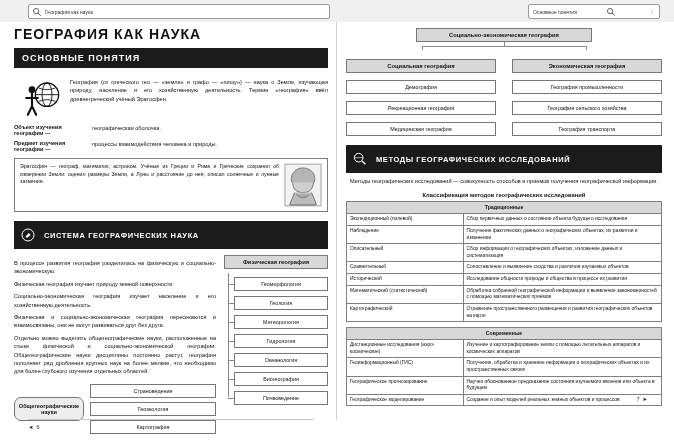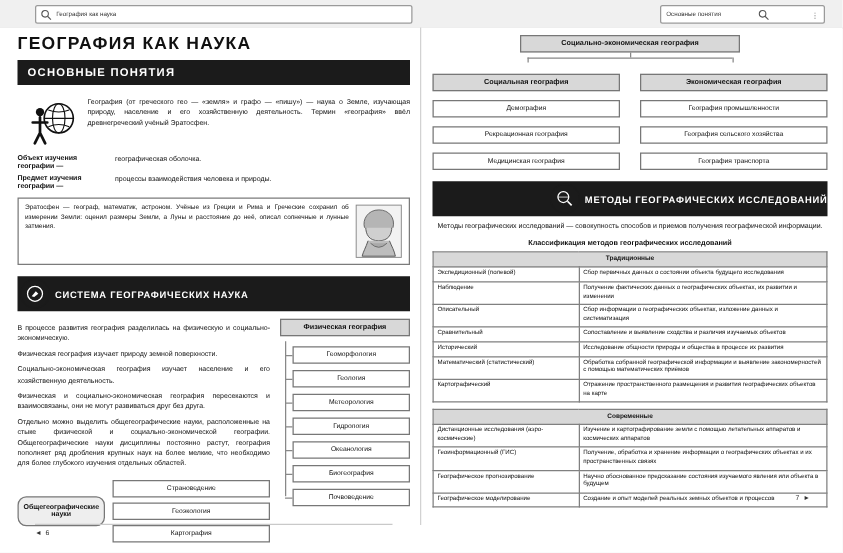--- a/index.html
+++ b/index.html
@@ -245,21 +245,21 @@
         </div>
         <div>
           <div class="boxhead">Экономическая география</div>
           <div class="leaf nodebox">География промышленности</div>
           <div class="leaf nodebox">География сельского хозяйства</div>
           <div class="leaf nodebox">География транспорта</div>
         </div>
       </div>
     </div>
 
-    <div class="sechead" style="justify-content:flex-end;">
+    <div class="sechead" style="">
       <span class="circ">
         <svg width="16" height="16" viewBox="0 0 24 24">
             <circle cx="10" cy="10" r="6.5" fill="none" stroke="#fff" stroke-width="1.5"></circle>
             <line x1="15" y1="15" x2="20" y2="20" stroke="#fff" stroke-width="2"></line>
             <line x1="3.5" y1="10" x2="16.5" y2="10" stroke="#fff" stroke-width="0.9"></line>
           </svg>
       </span>
       <span class="lbl">МЕТОДЫ ГЕОГРАФИЧЕСКИХ ИССЛЕДОВАНИЙ</span>
     </div>
 

